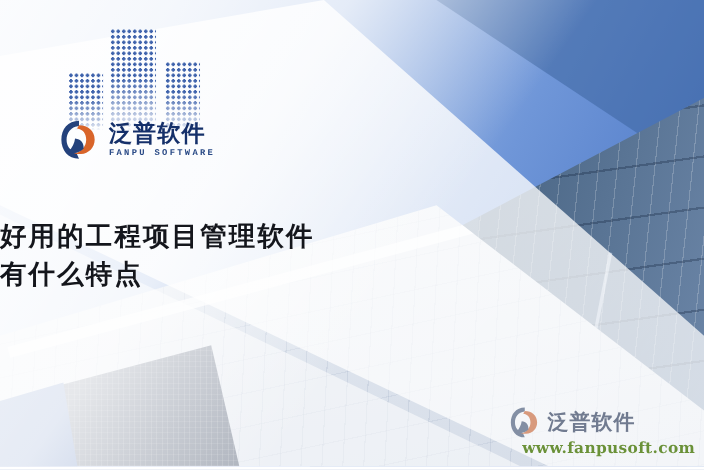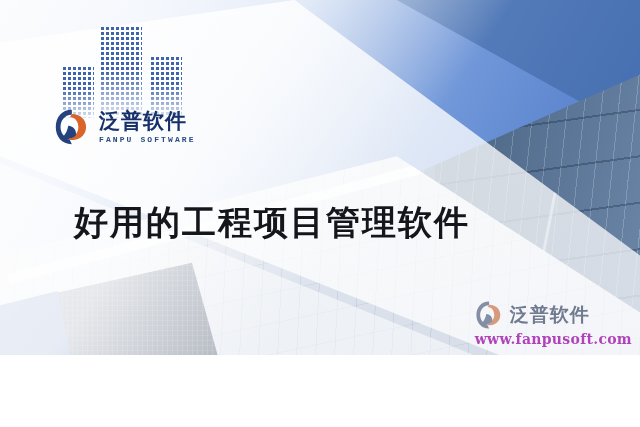--- a/index.html
+++ b/index.html
@@ -1,20 +1,20 @@
 <!DOCTYPE html>
 <html lang="zh"><head>
 <meta charset="utf-8">
 <style>
   html,body{margin:0;padding:0;background:#ffffff;}
   body{font-family:"Liberation Sans","DejaVu Sans",sans-serif;}
 
   #banner{
     position:relative;
-    width:640px;height:355px;
+    width:640px;height:424px;
     overflow:hidden;
     background:#cfdcf3;
   }
 
   
   .layer{position:absolute;inset:0;}
 
   
   .sky{
     background:linear-gradient(118deg,
@@ -140,40 +140,40 @@
     font-size:21px;font-weight:700;color:#15306a;letter-spacing:1px;line-height:1.05;
   }
   #logo .en{
     font-family:Liberation Mono, monospace;
     font-size:8px;font-weight:600;color:#2a4a86;letter-spacing:2.1px;margin-top:2px;
   }
 
   
   #headline{
     position:absolute;left:0;top:198px;width:470px;
-    text-align:right;
+    text-align:left;
     font-family:"DejaVu Serif","Liberation Serif",serif;
-    font-size:34px;font-weight:700;color:#14161c;
+    font-size:24px;font-weight:700;color:#14161c;
     line-height:1.42;letter-spacing:2px;
     text-shadow:0 1px 0 rgba(255,255,255,.6);
   }
   #headline .l2{display:block;}
 
   
   #watermark{position:absolute;right:8px;bottom:8px;opacity:.82;}
   #watermark .row{display:flex;align-items:center;gap:5px;}
   #watermark .mark{width:30px;height:30px;flex:0 0 30px;opacity:.9;}
   #watermark .cn{
     font-family:"DejaVu Sans","Liberation Sans",sans-serif;
     font-size:19px;font-weight:700;color:#55617a;letter-spacing:1px;
   }
   #watermark .url{
     font-family:"DejaVu Serif","Liberation Serif",serif;
-    font-size:14px;font-weight:700;color:#a21caf;letter-spacing:.3px;
-    text-align:right;margin-top:1px;
+    font-size:14px;font-weight:700;color:#4d7c0f;letter-spacing:.3px;
+    text-align:right;margin-top:1px;margin-left:12px;
   }
 </style>
 </head>
 <body>
 
 <div id="banner">
 
   <div class="layer sky"></div>
   <div class="layer sky-wedge"></div>
 
@@ -221,20 +221,21 @@
       </svg>
     </span>
     <span class="wordmark">
       <span class="cn">泛普软件</span>
       <span class="en">FANPU SOFTWARE</span>
     </span>
   </div>
 
   <div id="headline">
     <span>好用的工程项目管理软件</span>
+    <span class="l2">有什么特点</span>
   </div>
 
   <div id="watermark">
     <div class="row">
       <span class="mark">
         <svg viewBox="0 0 64 64" width="30" height="30" aria-hidden="true">
           <path d="M30 3 C13 3 3 16 3 32 C3 48 13 61 30 61 L26 52 C16 49 11 41 11 32 C11 22 17 12 30 11 Z" fill="#5b6b87"></path>
           <path d="M30 10 C44 10 54 19 54 32 C54 44 45 53 33 54 L22 54 C34 50 41 42 41 32 C41 23 36 16 27 15 Z" fill="#cf7b53"></path>
           <path d="M24 30 C33 31 38 37 37 46 C30 53 21 54 14 50 C20 44 23 37 24 30 Z" fill="#5b6b87"></path>
         </svg>

